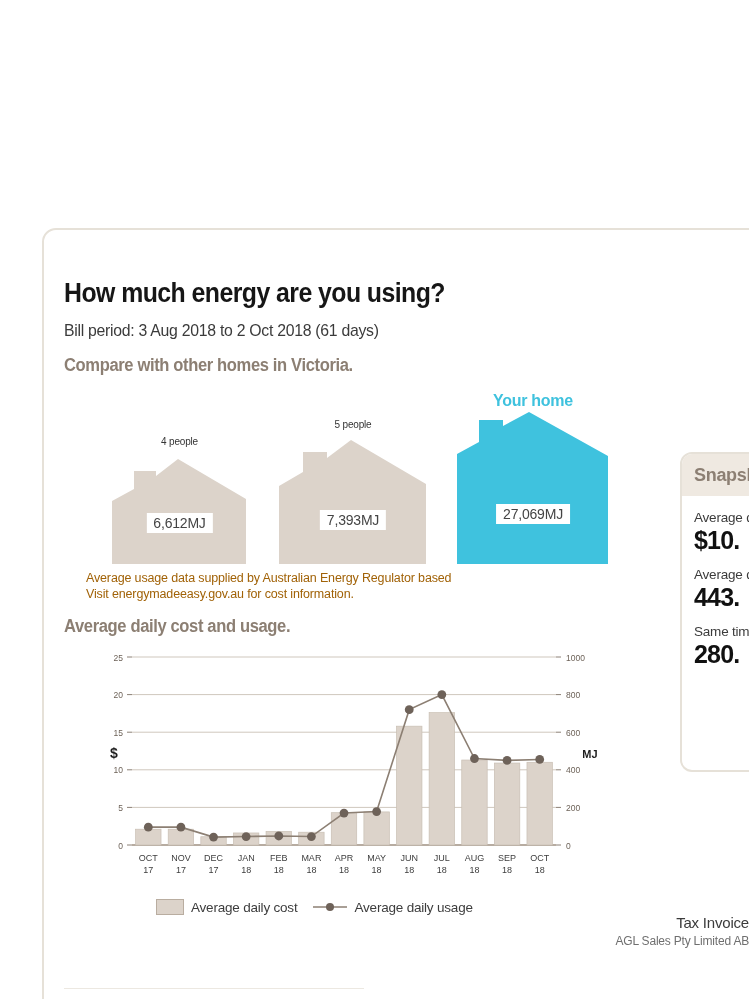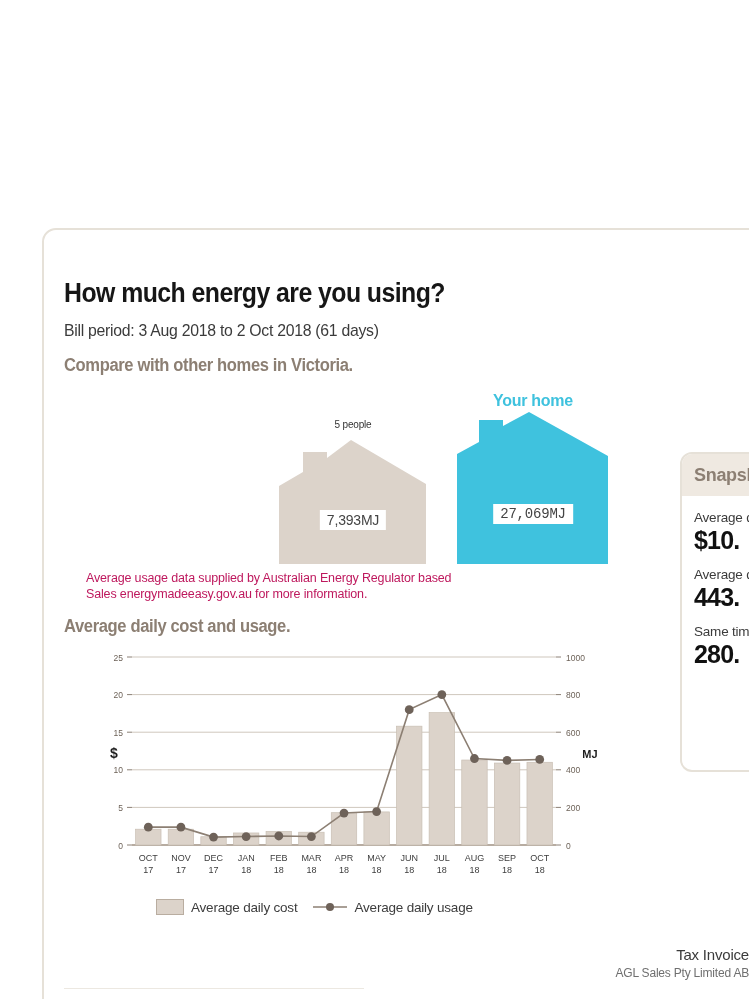--- a/index.html
+++ b/index.html
@@ -91,21 +91,21 @@
     background:#ffffff;
     color:#444444;
     font-size:14px;
     padding:2px 7px;
     white-space:nowrap;
     letter-spacing:-0.2px;
   }
 
   .disclaimer{
     font-size:12.5px;
-    color:#be185d;
+    color:#a16207;
     line-height:1.28;
     margin:6px 0 0 22px;
     letter-spacing:-0.15px;
   }
   .disclaimer div{white-space:nowrap;}
 
   
   .chartwrap{margin-top:12px;position:relative;}
   .chartsvg{display:block;}
 
@@ -150,21 +150,21 @@
     font-size:18px;font-weight:bold;color:#8c7f73;letter-spacing:-0.3px;white-space:nowrap;
   }
   .snapshot .sp-body{padding:14px 0 0 12px;}
   .sp-row{margin-bottom:12px;}
   .sp-label{font-size:13.5px;color:#3b3b3b;white-space:nowrap;letter-spacing:-0.2px;}
   .sp-value{font-size:25px;font-weight:bold;color:#111111;white-space:nowrap;letter-spacing:-0.8px;margin-top:1px;}
 
   
   .invoice{
     position:absolute;
-    left:600px;top:946px;
+    left:600px;top:914px;
     text-align:right;
     width:149px;
   }
   .invoice .inv-title{
     font-size:15px;color:#3b3b3b;white-space:nowrap;letter-spacing:-0.2px;
   }
   .invoice .inv-sub{
     font-size:12px;color:#6f6f6f;white-space:nowrap;letter-spacing:-0.2px;margin-top:3px;
   }
   .bottomrule{
@@ -178,46 +178,55 @@
 
   <div class="card">
     <div class="card-inner">
 
       <h1 class="title">How much energy are you using?</h1>
       <div class="billperiod">Bill period: 3 Aug 2018 to 2 Oct 2018 (61 days)</div>
       <div class="subhead">Compare with other homes in Victoria.</div>
 
       <div class="houses">
 
+        <div class="house" style="left:48px;">
+          <div class="peoplelabel">4 people</div>
+          <div style="position:relative;">
+            <svg width="135" height="115" viewBox="0 0 135 115">
+              <polygon points="22,40 22,22 44,22 44,27 66,10 134,50 134,115 0,115 0,52" fill="#dcd3ca"></polygon>
+            </svg>
+            <div class="mjbadge" style="top:64px;">6,612MJ</div>
+          </div>
+        </div>
 
         <div class="house" style="left:215px;">
           <div class="peoplelabel">5 people</div>
           <div style="position:relative;text-align:center;">
             <svg width="148" height="132" viewBox="0 0 148 132">
               <polygon points="24,40 24,20 48,20 48,26 72,8 147,52 147,132 0,132 0,54" fill="#dcd3ca"></polygon>
             </svg>
             <div class="mjbadge" style="top:78px;">7,393MJ</div>
           </div>
         </div>
 
         <div class="house" style="left:393px;">
           <div class="yourlabel">Your home</div>
-          <div style="position:relative;font-family:Liberation Mono, monospace;">
+          <div style="position:relative;">
             <svg width="152" height="152" viewBox="0 0 152 152">
               <polygon points="22,30 22,8 46,8 46,14 72,0 151,44 151,152 0,152 0,42" fill="#3fc2de"></polygon>
             </svg>
             <div class="mjbadge" style="top:92px;">27,069MJ</div>
           </div>
         </div>
 
       </div>
 
       <div class="disclaimer">
         <div>Average usage data supplied by Australian Energy Regulator based</div>
-        <div>Sales energymadeeasy.gov.au for more information.</div>
+        <div>Visit energymadeeasy.gov.au for cost information.</div>
       </div>
 
       <div class="subhead" style="margin-top:14px;">Average daily cost and usage.</div>
 
       <div class="chartwrap">
         <svg class="chartsvg" id="chart" width="570" height="240" viewBox="0 0 570 240">
             <line x1="68" y1="8" x2="492" y2="8" stroke="#cfc7bd" stroke-width="1"></line>
             <line x1="63" y1="8" x2="68" y2="8" stroke="#8c8076" stroke-width="1"></line>
             <line x1="492" y1="8" x2="497" y2="8" stroke="#8c8076" stroke-width="1"></line>
             <text x="59" y="11.5" text-anchor="end" font-family="&quot;Liberation Sans&quot;, sans-serif" font-size="8.5" fill="#6d6258">25</text>

